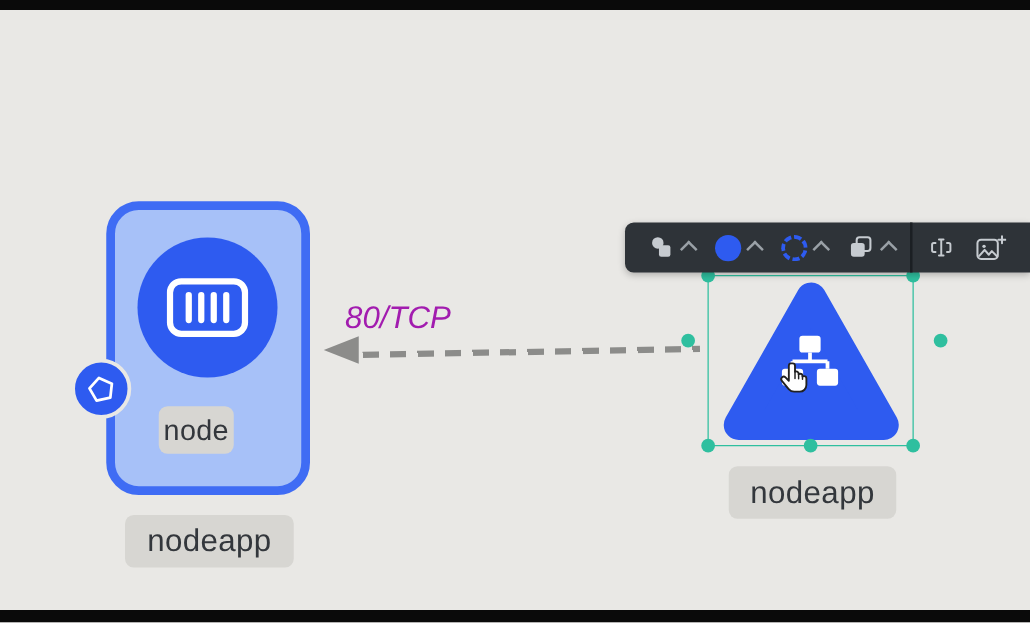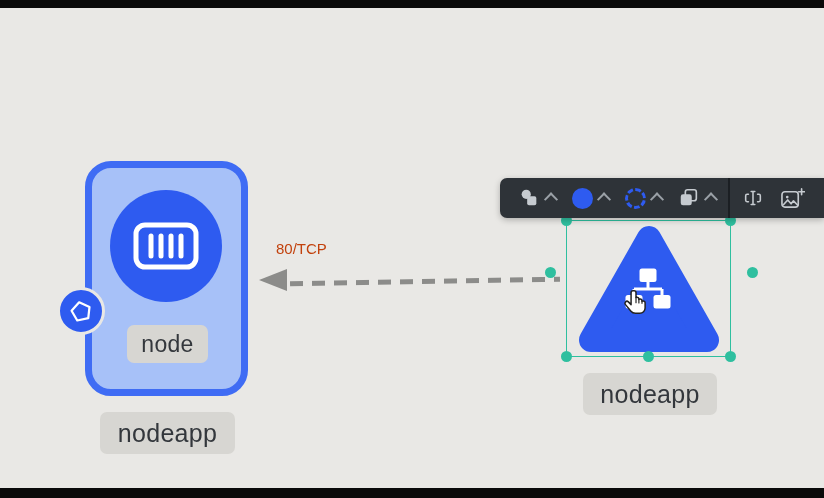--- a/index.html
+++ b/index.html
@@ -33,26 +33,26 @@
     box-sizing:border-box; z-index:18;
     display:flex; align-items:center; justify-content:center;
   }
 
   
   .tag {
     background:var(--label-bg,#d7d6d2); color:var(--label-text,#33373c);
     border-radius:7px; display:flex; align-items:center; justify-content:center;
     z-index:20; letter-spacing:.3px;
   }
-  .tag.node-type { left:127px; top:325px; width:81px; height:38px; font-size:23px; }
+  .tag.node-type { left:127px; top:325px; width:60px; height:38px; font-size:23px; }
   .tag.left-name { left:100px; top:412px; width:135px; height:42px; font-size:25px; }
   .tag.right-name { left:583px; top:373px; width:134px; height:42px; font-size:25px; }
 
   
-  .conn-label { left:276px; top:240px; font-size:15px; color:#c2410c; z-index:12; }
+  .conn-label { left:276px; top:240px; font-size:25px; color:#a21caf; z-index:12;font-style:italic; }
   .dash-line {
     left:290px; top:279px; width:270px; height:5px; z-index:10;
     background:repeating-linear-gradient(to right, var(--arrow-gray,#8c8c8a) 0 13px, transparent 13px 22px);
     transform:rotate(-1deg);
   }
   .arrow-head {
     left:259px; top:269px; width:0; height:0; z-index:10;
     border-top:11px solid transparent; border-bottom:11px solid transparent;
     border-right:28px solid var(--arrow-gray,#8c8c8a);
   }

